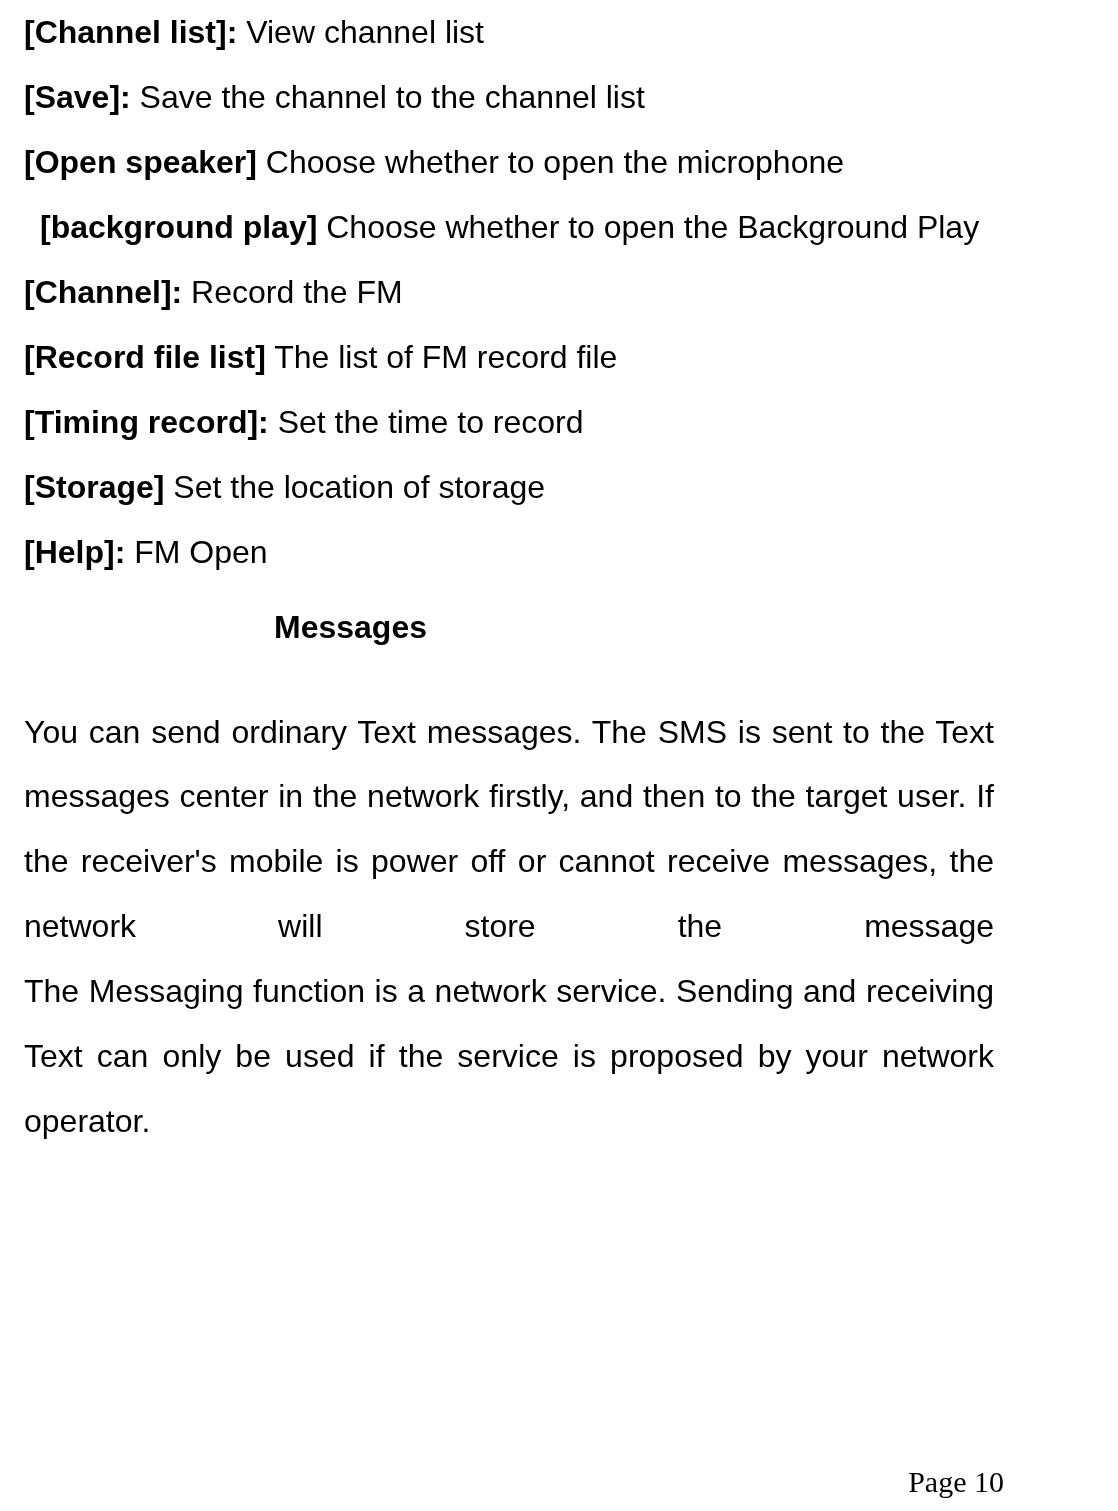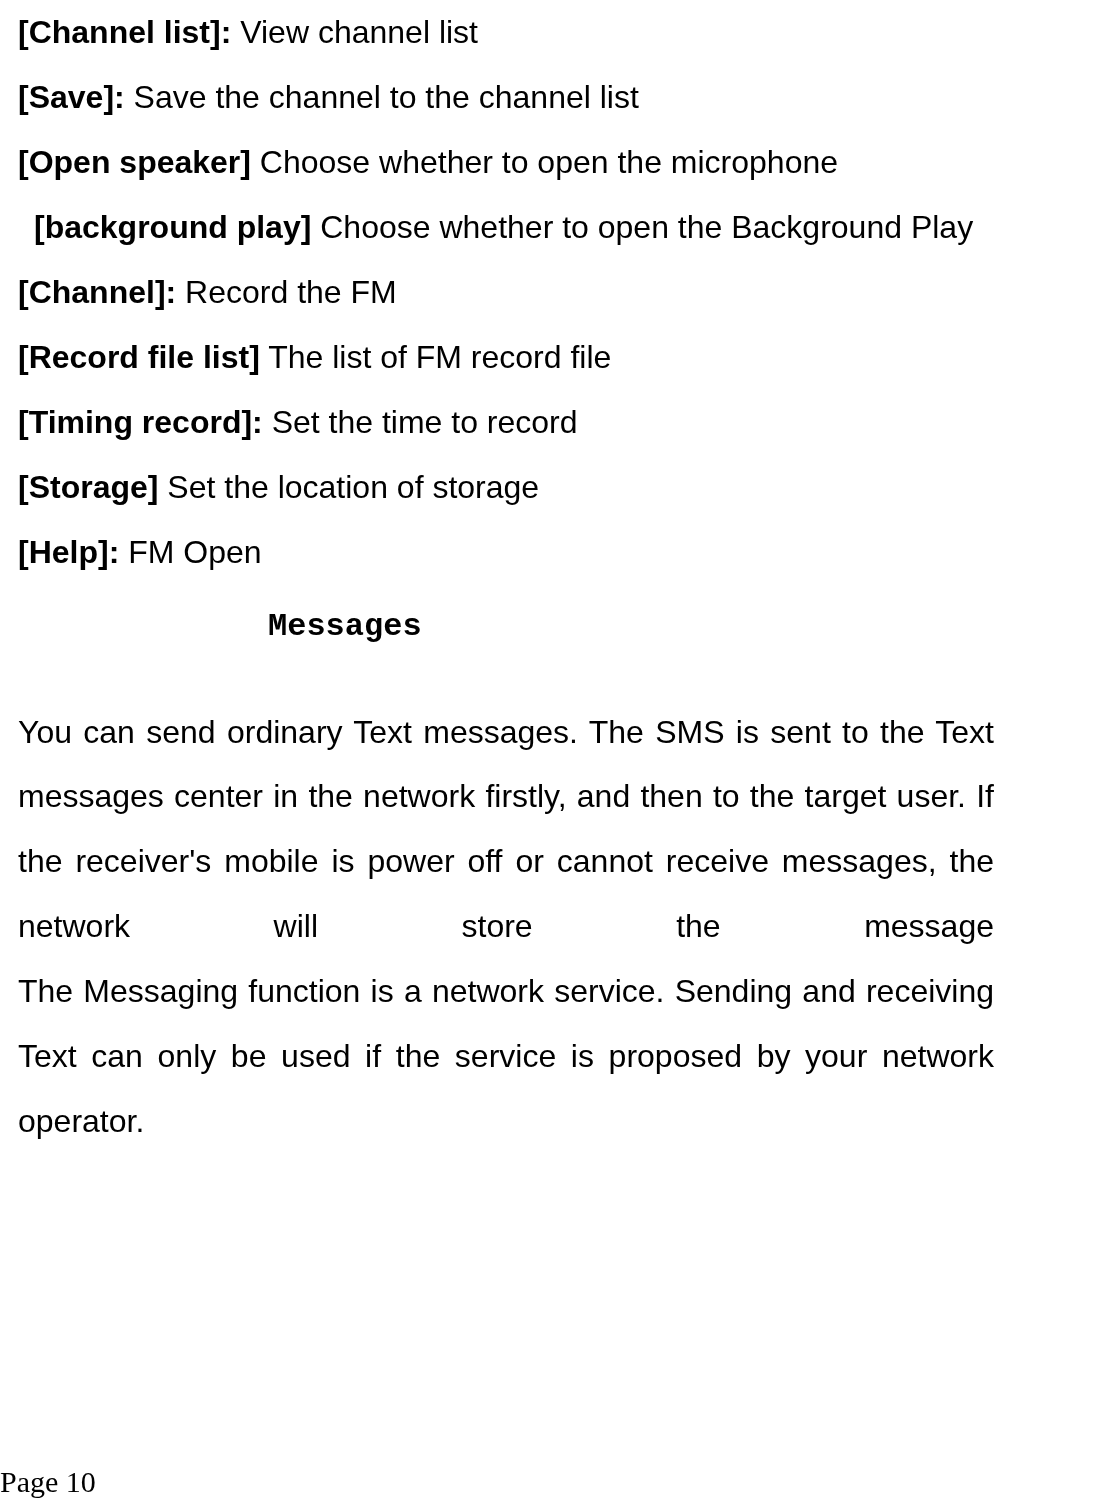--- a/index.html
+++ b/index.html
@@ -6,21 +6,21 @@
     margin: 0;
     padding: 0;
     background: #fff;
     color: #000;
     font-family: Arial, Helvetica, sans-serif;
   }
   .page {
     width: 1004px;
     min-height: 1511px;
     box-sizing: border-box;
-    padding: 0 10px 30px 18px;
+    padding: 0 10px 30px 24px;
     font-size: 32px;
     line-height: 2.03;
     position: relative;
   }
   .def-line {
   }
   .def-line .term {
     font-weight: bold;
   }
   .justify {
@@ -31,35 +31,34 @@
   .justify-last-left {
     text-align: justify;
     text-align-last: left;
   }
   .heading {
     font-weight: bold;
     text-align: left;
     padding-left: 250px;
     margin-top: 10px;
     margin-bottom: 40px;
-    font-family: Liberation Mono, monospace;
   }
   .para {
     text-align: justify;
     text-align-last: left;
   }
   .para.justify-all {
     text-align-last: justify;
   }
   .footer {
     position: absolute;
     bottom: 14px;
     left: 0;
     right: 0;
-    text-align: left;
+    text-align: right;
     font-family: "Times New Roman", Times, serif;
     font-size: 30px;
     line-height: 1;
   }
 </style>
 </head>
 <body>
 
 <div class="page">
 

